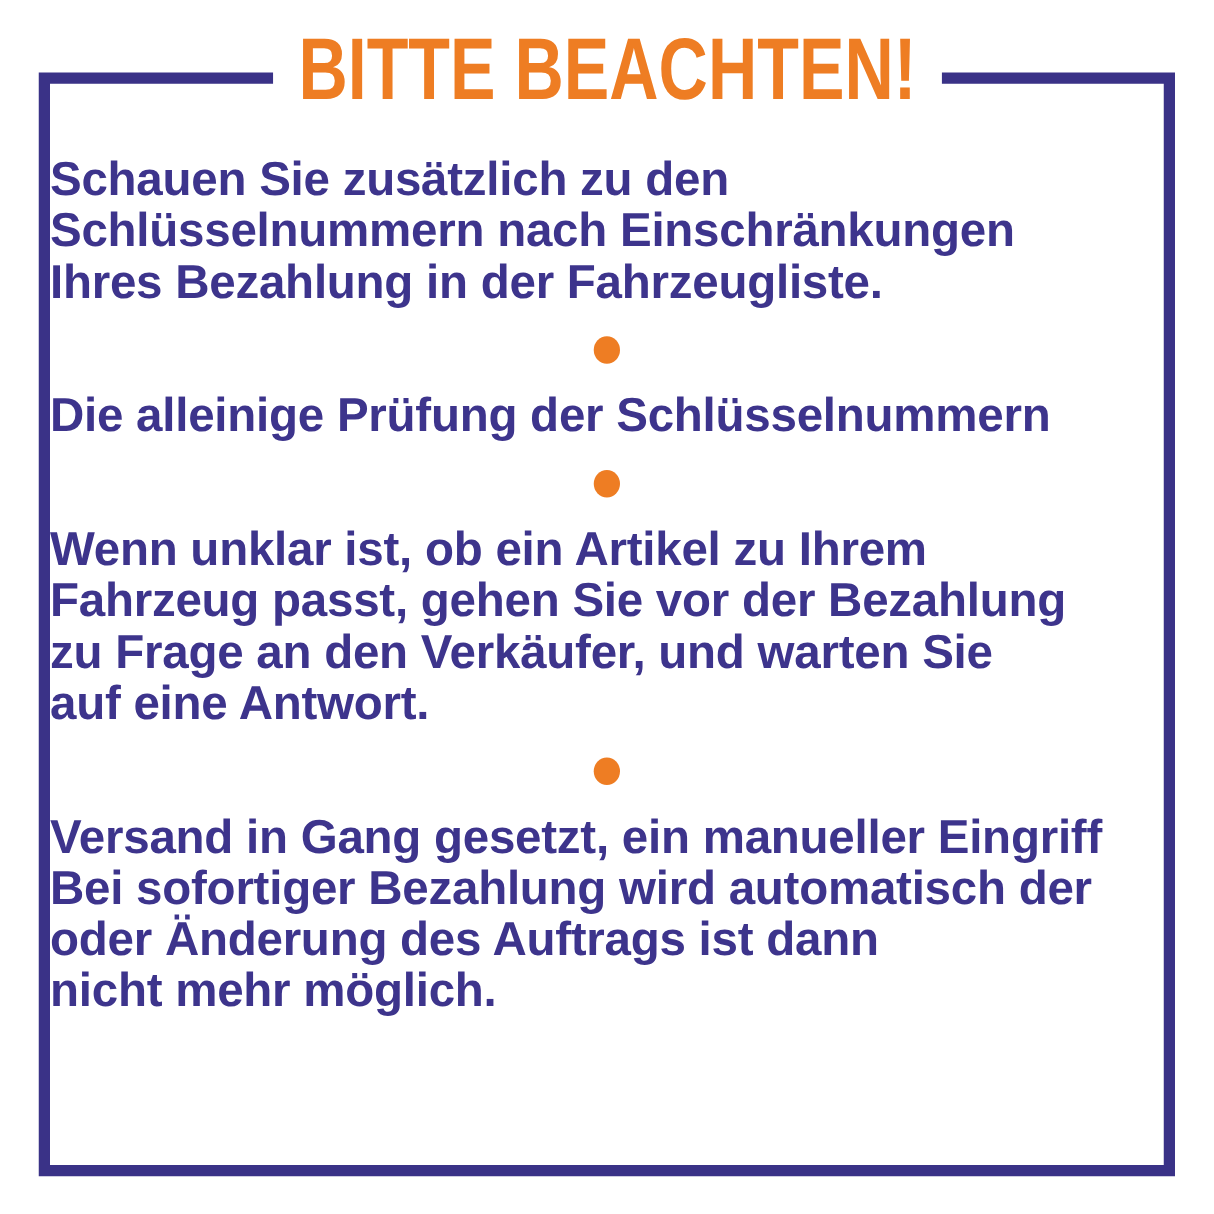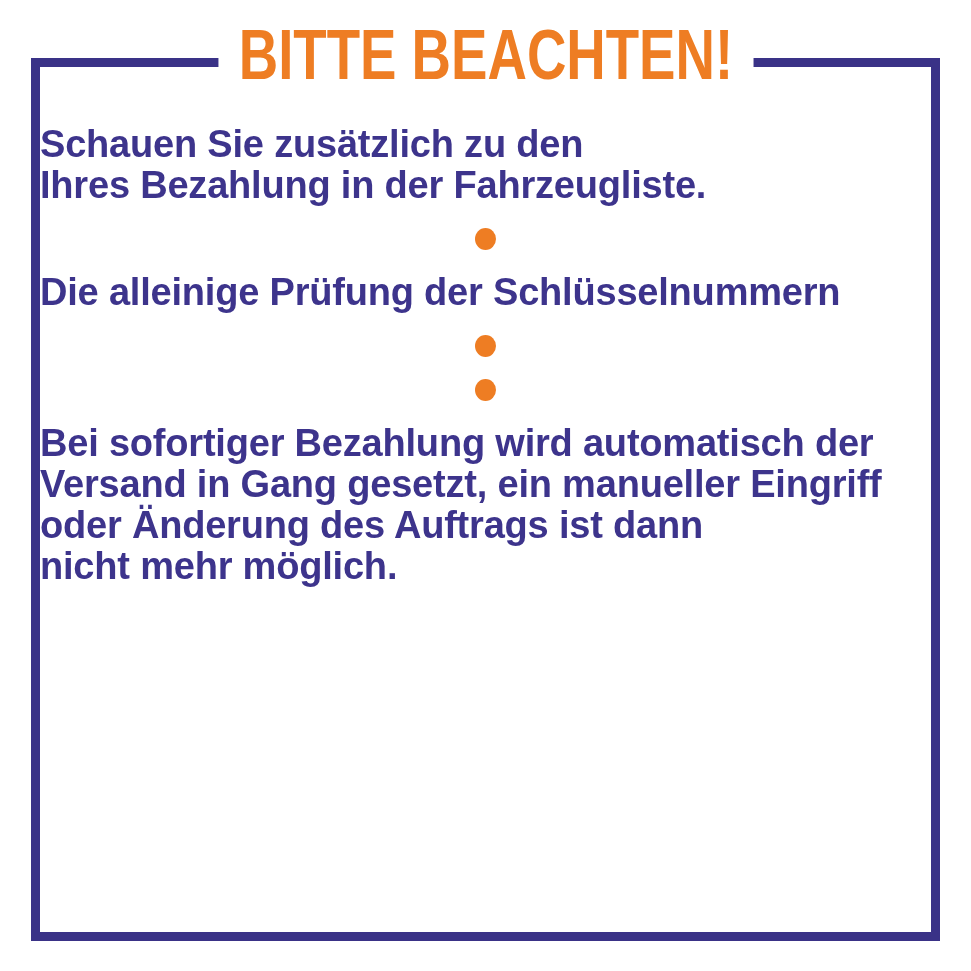--- a/index.html
+++ b/index.html
@@ -76,35 +76,42 @@
   <div class="frame"></div>
 
   <div class="title-row">
     <span class="title">BITTE BEACHTEN!</span>
   </div>
 
   <div class="content">
 
     <div class="para">
       <div class="line">Schauen Sie zusätzlich zu den</div>
+      <div class="line">Schlüsselnummern nach Einschränkungen</div>
       <div class="line">Ihres Bezahlung in der Fahrzeugliste.</div>
     </div>
 
     <div class="dot"></div>
 
     <div class="para">
       <div class="line">Die alleinige Prüfung der Schlüsselnummern</div>
     </div>
 
     <div class="dot"></div>
 
+    <div class="para">
+      <div class="line">Wenn unklar ist, ob ein Artikel zu Ihrem</div>
+      <div class="line">Fahrzeug passt, gehen Sie vor der Bezahlung</div>
+      <div class="line">zu Frage an den Verkäufer, und warten Sie</div>
+      <div class="line">auf eine Antwort.</div>
+    </div>
 
     <div class="dot"></div>
 
     <div class="para">
+      <div class="line">Versand in Gang gesetzt, ein manueller Eingriff</div>
       <div class="line">Bei sofortiger Bezahlung wird automatisch der</div>
-      <div class="line">Versand in Gang gesetzt, ein manueller Eingriff</div>
       <div class="line">oder Änderung des Auftrags ist dann</div>
       <div class="line">nicht mehr möglich.</div>
     </div>
 
   </div>
 </div>
 
 </body></html>

